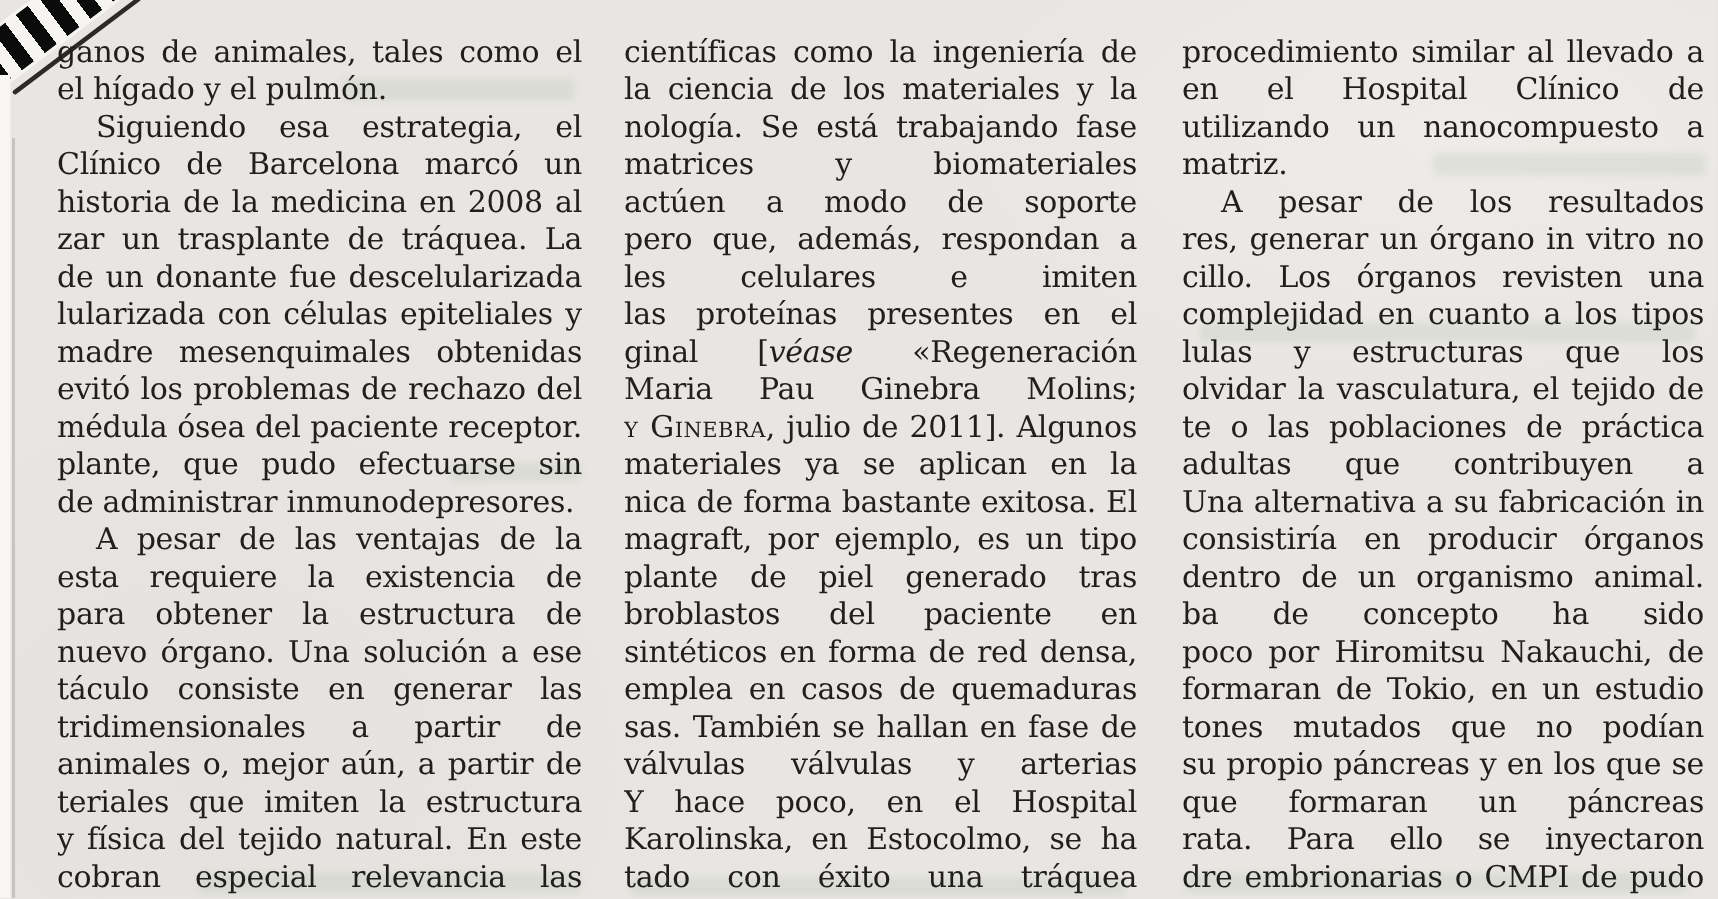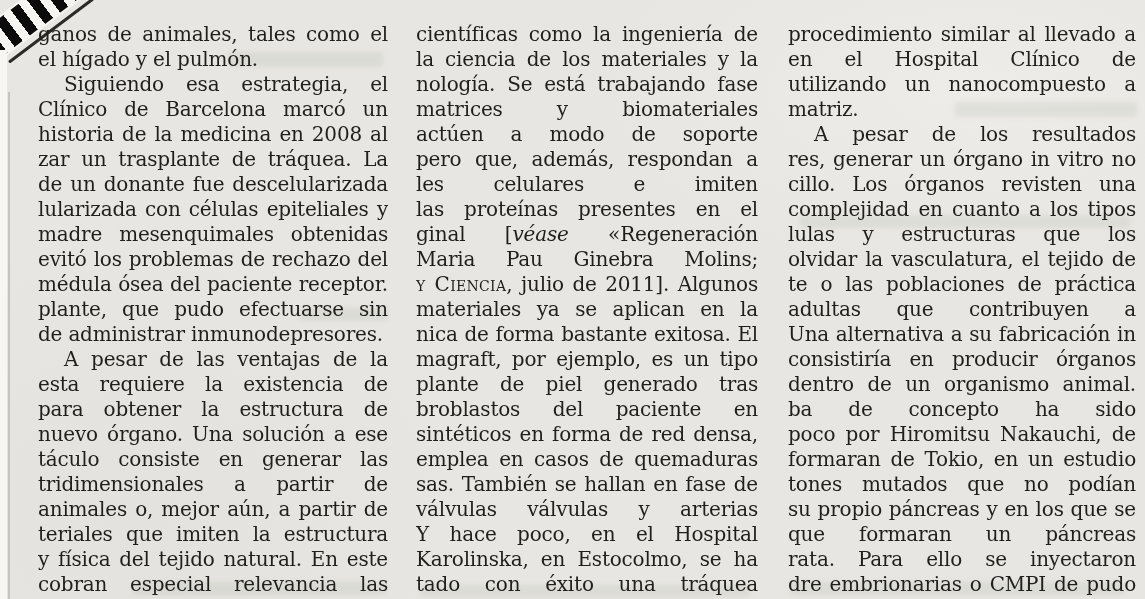--- a/index.html
+++ b/index.html
@@ -91,21 +91,21 @@
       <div class="line"><span>científicas como la ingeniería de tejidos,</span></div>
       <div class="line"><span>la ciencia de los materiales y la nanotec-</span></div>
       <div class="line"><span>nología. Se está trabajando fase producir</span></div>
       <div class="line"><span>matrices y biomateriales inteligentes que</span></div>
       <div class="line"><span>actúen a modo de soporte extracelular,</span></div>
       <div class="line"><span>pero que, además, respondan a las seña-</span></div>
       <div class="line"><span>les celulares e imiten características de</span></div>
       <div class="line"><span>las proteínas presentes en el tejido ori-</span></div>
       <div class="line"><span>ginal [</span><span class="it">véase</span><span> «Regeneración ósea», por</span></div>
       <div class="line"><span>Maria Pau Ginebra Molins; </span><span class="sc">Investigación</span></div>
-      <div class="line"><span class="sc">y Ciencia</span><span>, julio de 2011]. Algunos de estos</span></div>
+      <div class="line"><span class="sc">y Ginebra</span><span>, julio de 2011]. Algunos de estos</span></div>
       <div class="line"><span>materiales ya se aplican en la práctica clí-</span></div>
       <div class="line"><span>nica de forma bastante exitosa. El Der-</span></div>
       <div class="line"><span>magraft, por ejemplo, es un tipo de im-</span></div>
       <div class="line"><span>plante de piel generado tras cultivar fi-</span></div>
       <div class="line"><span>broblastos del paciente en biomateriales</span></div>
       <div class="line"><span>sintéticos en forma de red densa, que se</span></div>
       <div class="line"><span>emplea en casos de quemaduras exten-</span></div>
       <div class="line"><span>sas. También se hallan en fase de prueba</span></div>
       <div class="line"><span>válvulas válvulas y arterias artificiales.</span></div>
       <div class="line"><span>Y hace poco, en el Hospital Universitario</span></div>

